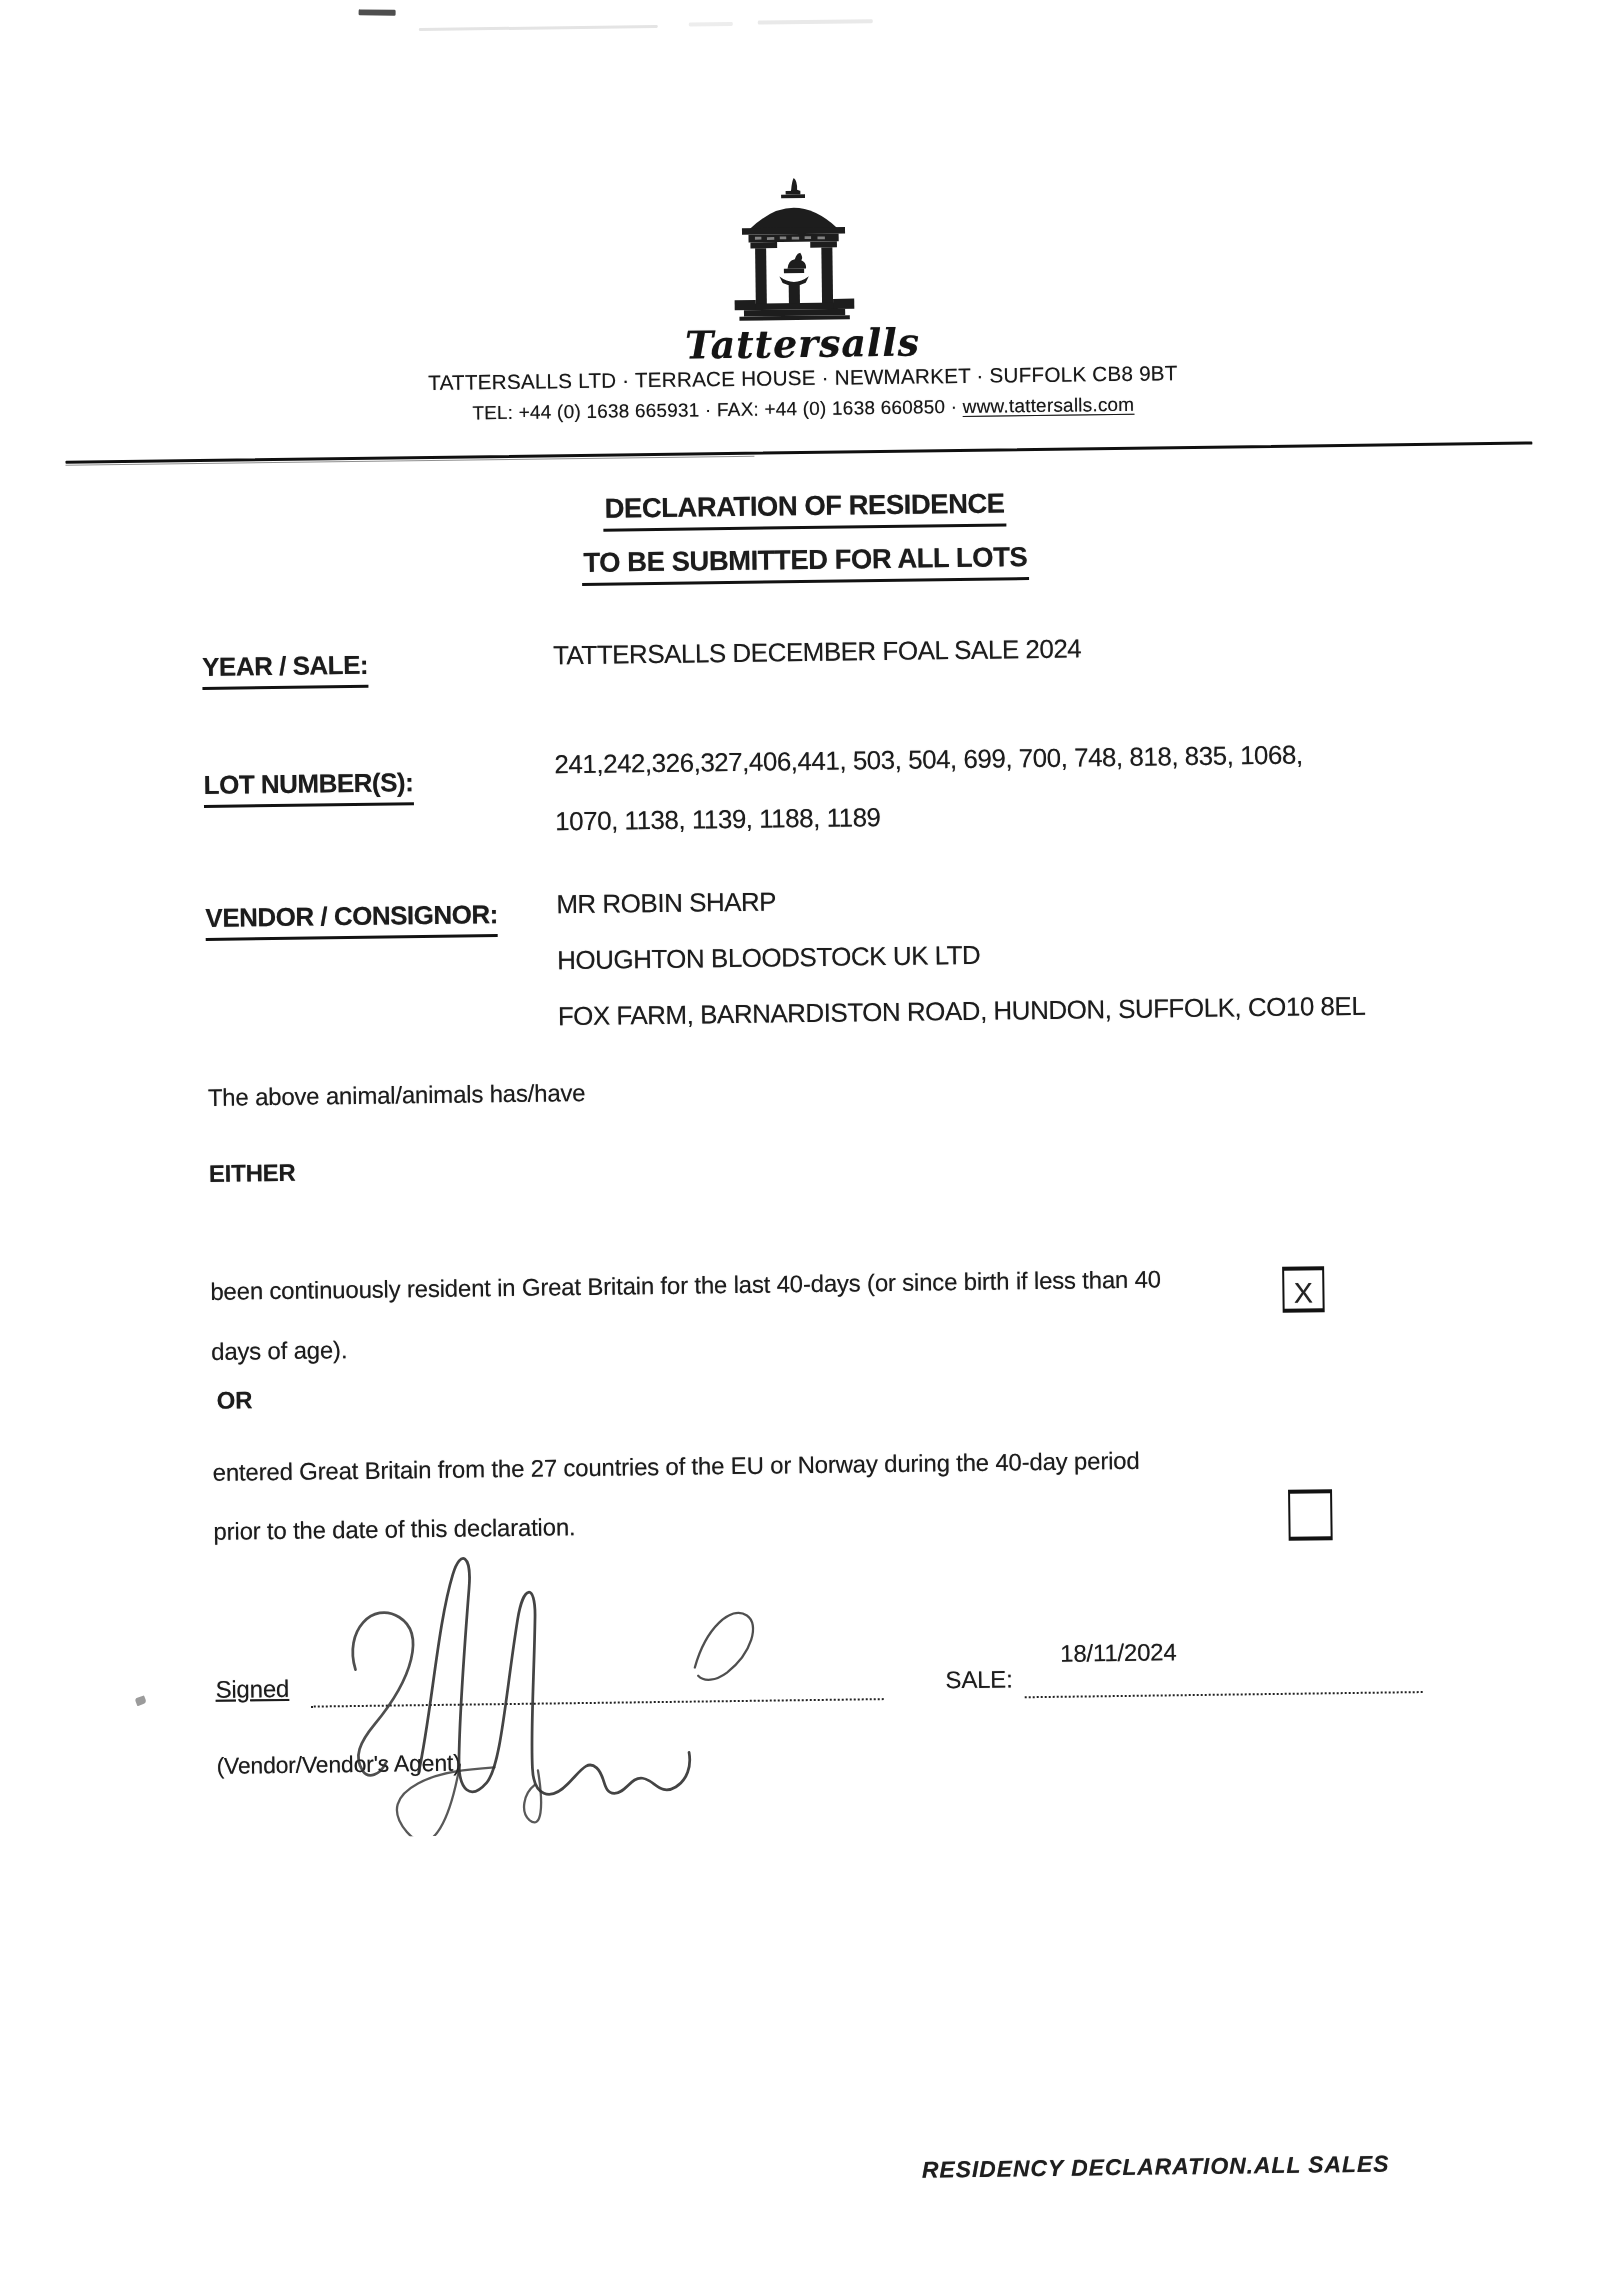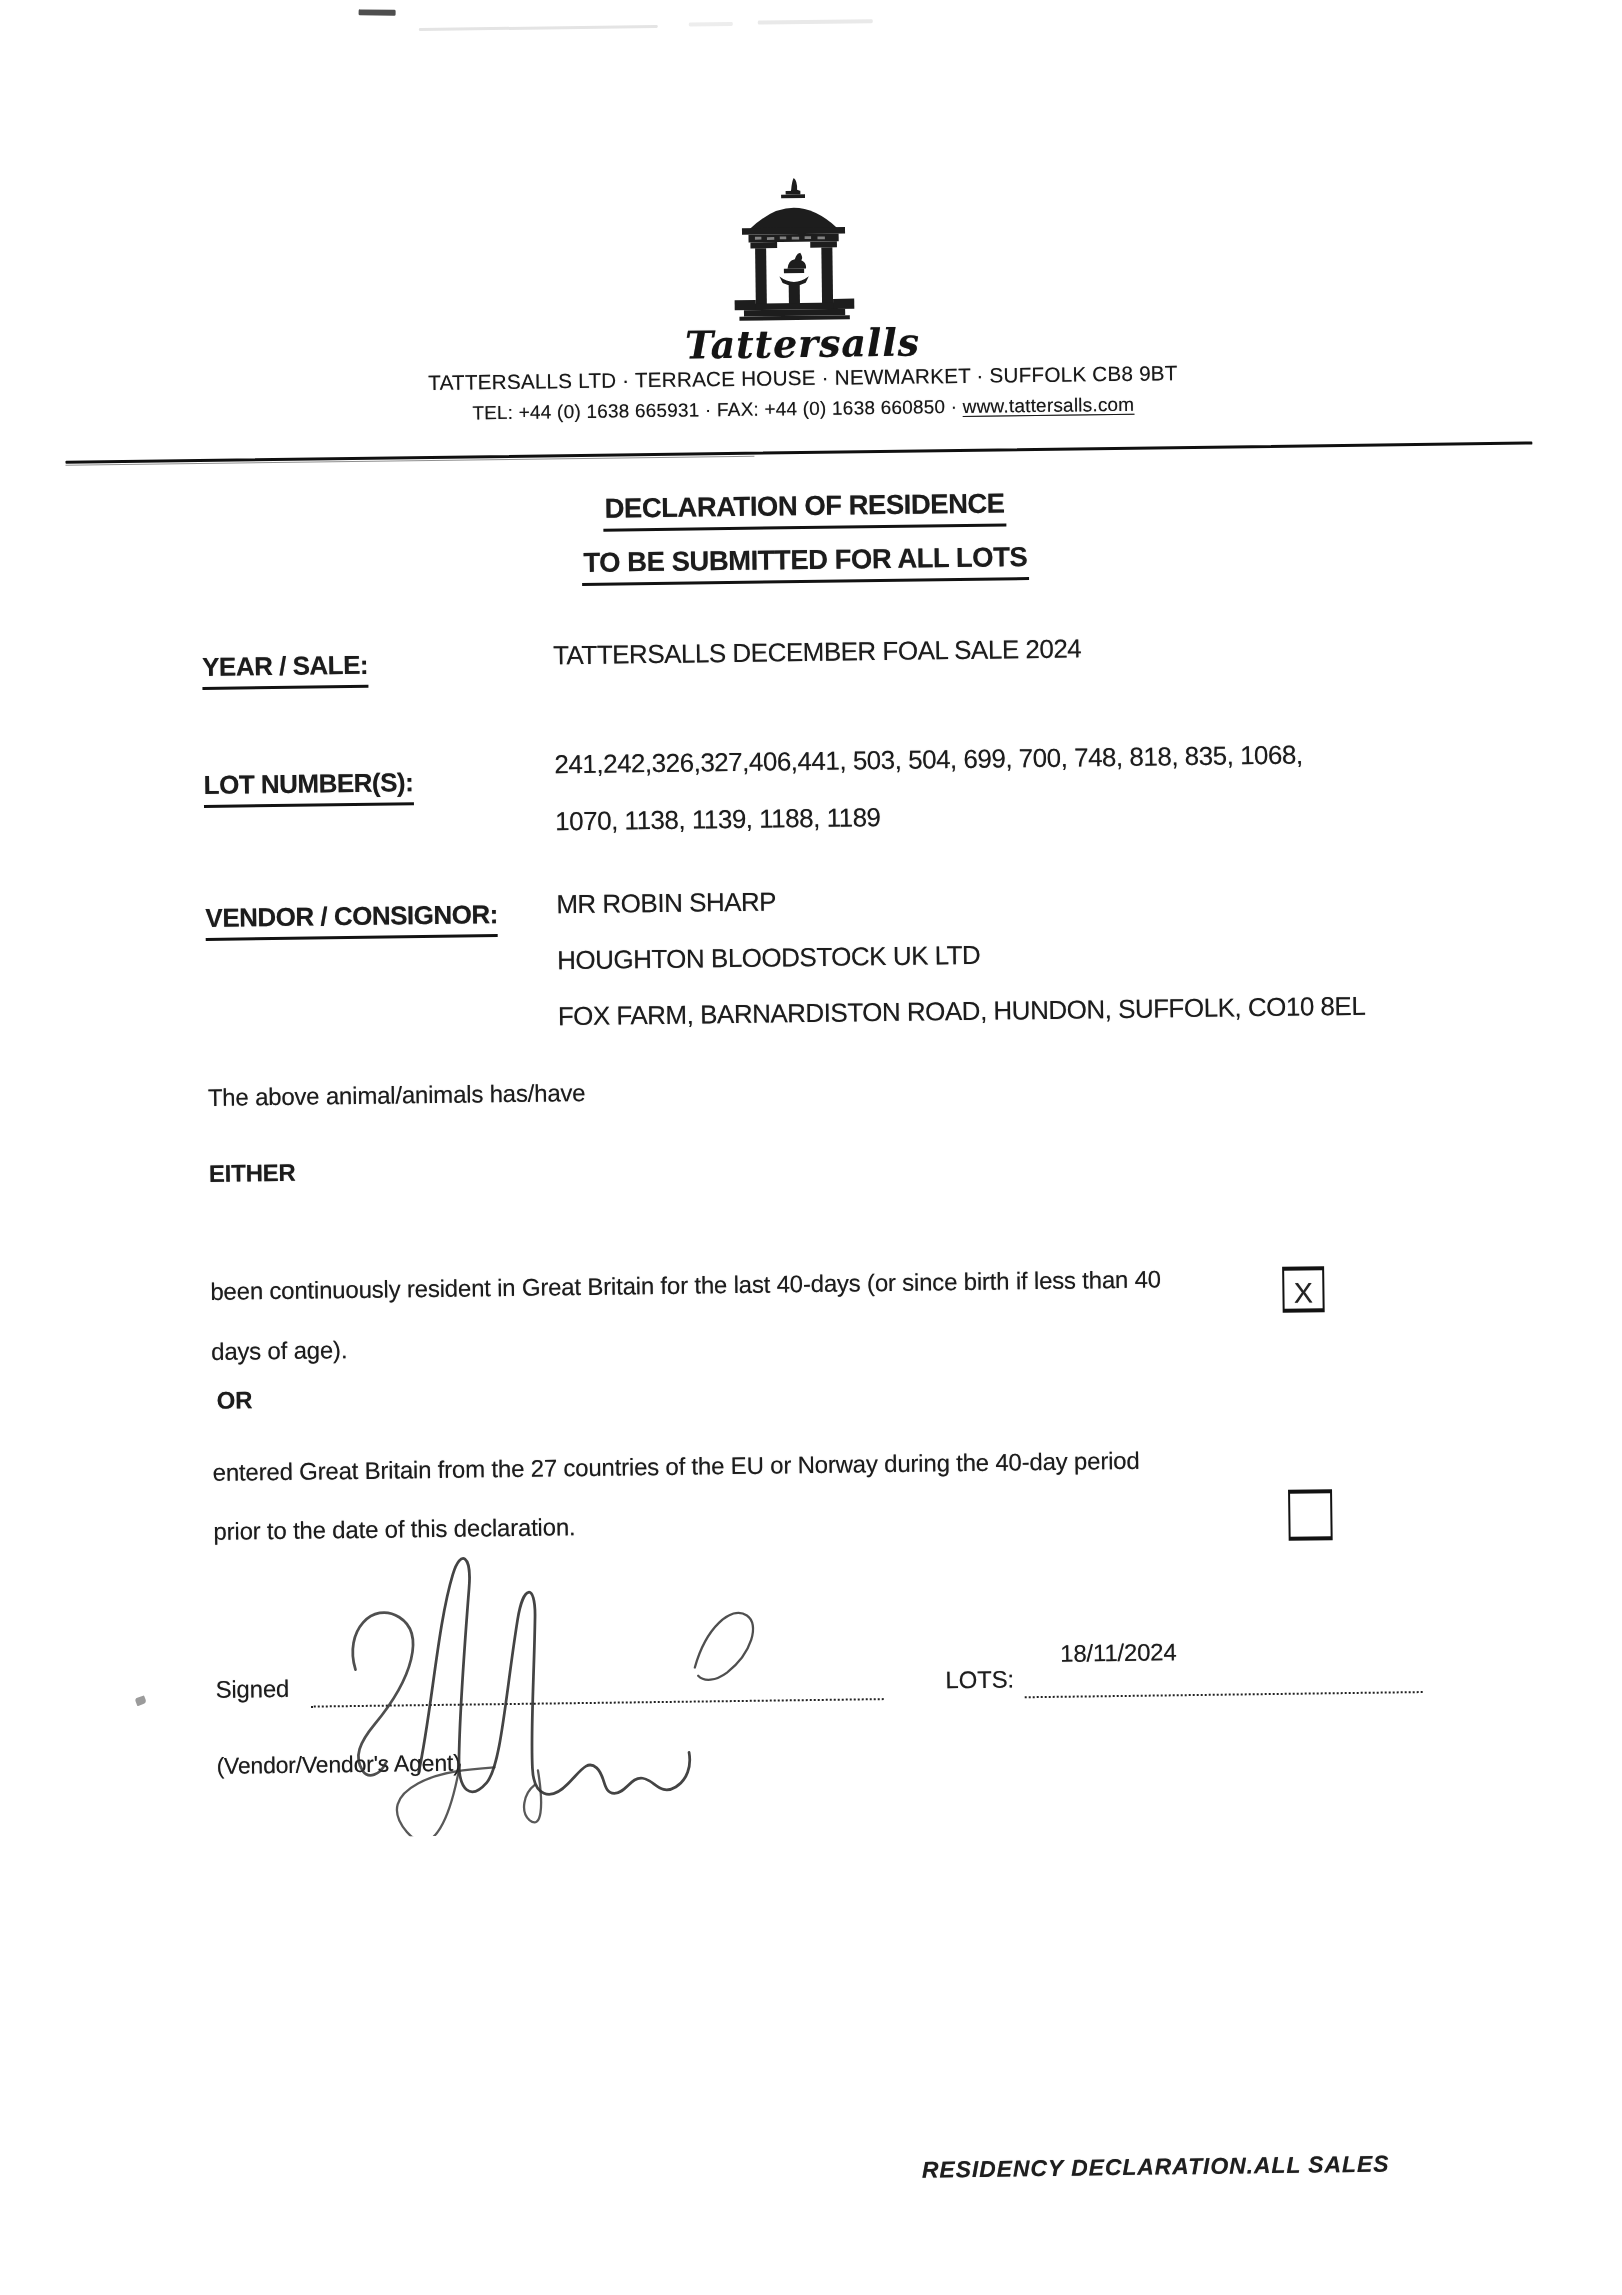--- a/index.html
+++ b/index.html
@@ -126,23 +126,23 @@
   </div>
 
   <div class="abs body-text bold scan" style="left:212px;top:1379px;">OR</div>
 
   <div class="abs body-text scan" style="left:207px;top:1451px;">entered Great Britain from the 27 countries of the EU or Norway during the 40-day period</div>
   <div class="abs body-text scan" style="left:207px;top:1510px;">prior to the date of this declaration.</div>
   <div class="abs cbox" style="left:1282px;top:1496px;width:44px;height:51px;">
     <span class="mark scan"></span>
   </div>
 
-  <div class="abs body-text scan" style="left:207px;top:1668px;">Signed</div>
+  <div class="abs body-text scan" style="left:207px;top:1668px;text-decoration:underline;">Signed</div>
   <div class="abs dotline" style="left:302px;top:1657px;width:573px;height:42px;"></div>
-  <div class="abs body-text scan" style="left:937px;top:1668px;">LOTS:</div>
+  <div class="abs body-text scan" style="left:937px;top:1668px;">SALE:</div>
   <div class="abs dotline" style="left:1016px;top:1657px;width:398px;height:42px;"></div>
   <div class="abs body-text scan" style="left:1052px;top:1643px;">18/11/2024</div>
   <div class="abs body-text scan" style="left:207px;top:1745px;font-size:23px;">(Vendor/Vendor's Agent)</div>
 
   <svg class="abs" style="left:271px;top:1510px;" width="533" height="321" viewBox="0 0 1160 700" fill="none" stroke="#303030" stroke-linecap="round" stroke-linejoin="round">
     <path stroke-width="6" opacity=".85" d="M165 335 C 140 250, 205 185, 262 222 C 318 258, 290 355, 205 455 C 172 494, 158 525, 178 556 C 190 574, 215 566, 228 540"></path>
     <path stroke-width="6" opacity=".9" d="M300 560 C 330 430, 345 240, 380 130 C 398 74, 422 88, 415 160 C 404 280, 390 440, 388 540 C 387 600, 412 625, 448 585 C 480 548, 492 390, 520 230 C 533 155, 560 150, 558 225 C 555 340, 545 470, 548 555 C 550 615, 585 630, 625 590 C 655 560, 668 538, 688 556 C 708 574, 700 612, 726 612 C 752 612, 762 576, 788 580 C 814 584, 826 620, 860 600 C 885 585, 895 555, 890 525"></path>
     <path stroke-width="5" opacity=".8" d="M390 545 C 370 650, 330 760, 272 690 C 235 645, 250 610, 298 585 C 345 560, 410 555, 465 552"></path>
     <path stroke-width="5" opacity=".8" d="M560 560 C 572 640, 566 690, 540 668 C 520 650, 528 610, 552 592"></path>
     <path stroke-width="5" opacity=".85" d="M905 340 C 930 255, 985 205, 1020 228 C 1048 247, 1030 310, 975 352 C 950 370, 925 372, 912 358"></path>

